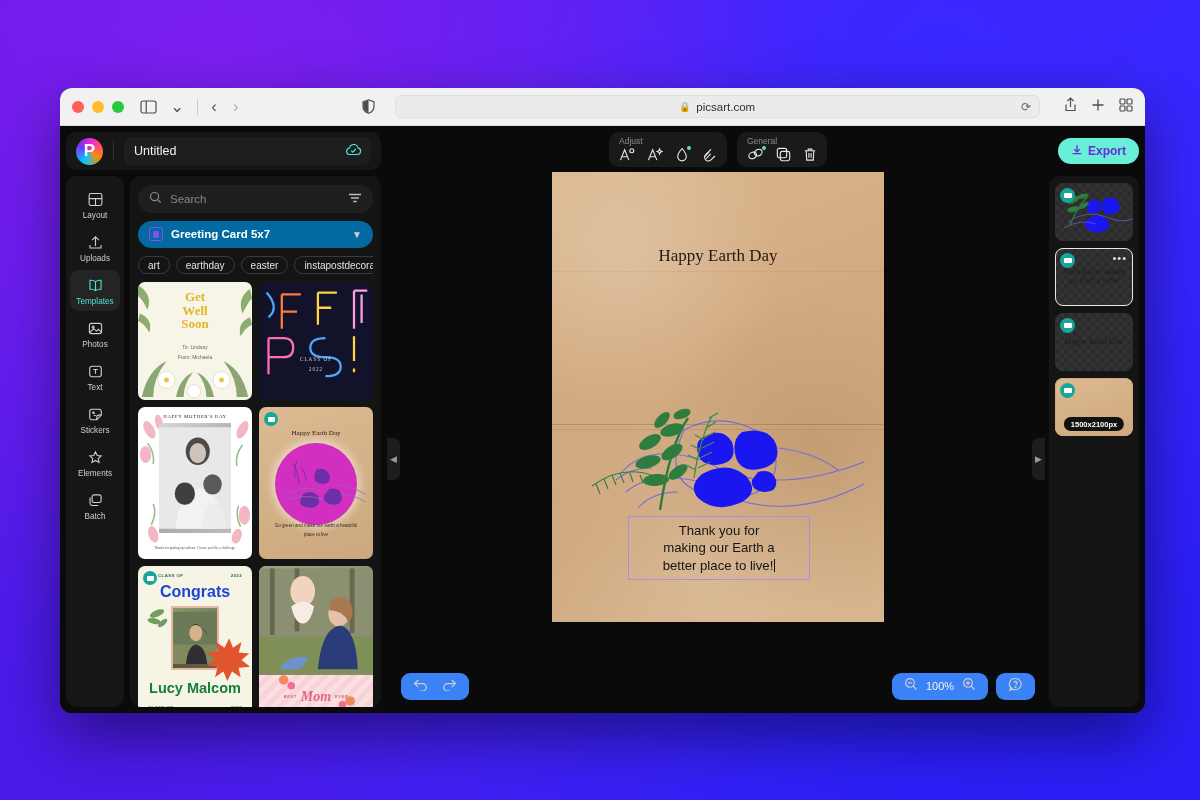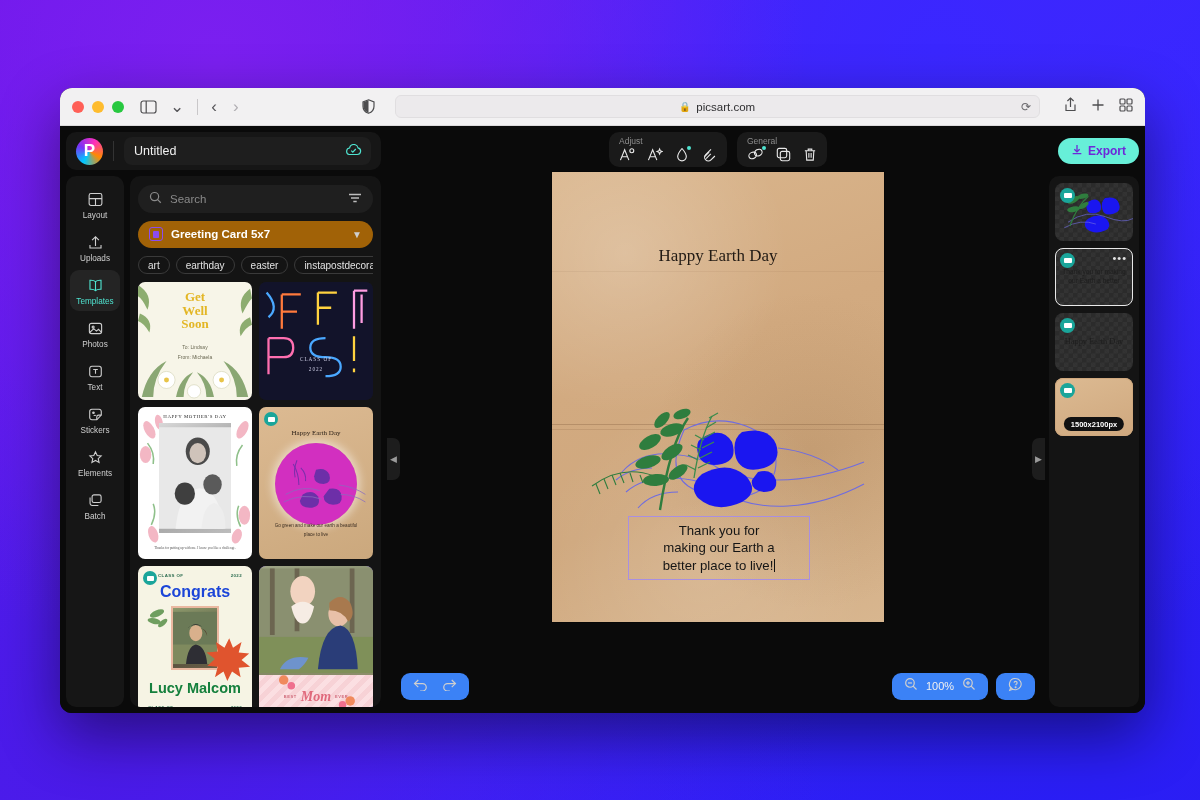--- a/index.html
+++ b/index.html
@@ -92,21 +92,21 @@
     padding: 9px 8px 0; display: flex; flex-direction: column; gap: 8px; min-width: 0;
     position: relative; overflow: hidden;
   }
   .search {
     height: 29px; background: #1f1f1f; border-radius: 15px;
     display: flex; align-items: center; gap: 8px; padding: 0 11px;
     color: #8a8a8a; font-size: 11.5px;
   }
   .search .filter { margin-left: auto; color: #bdbdbd; }
   .sizesel {
-    height: 28px; background: #a16207; border-radius: 14px;
+    height: 28px; background: #0369a1; border-radius: 14px;
     display: flex; align-items: center; gap: 8px; padding: 0 11px;
     color: #fff; font-size: 11.5px; font-weight: 700;
   }
   .sizesel .chev { margin-left: auto; color: #cfcfcf; font-size: 10px; }
   .size-ico {
     width: 14px; height: 14px; border: 1.4px solid #8b4cf0; border-radius: 3px;
     display: flex; align-items: center; justify-content: center;
   }
   .size-ico i { width: 6px; height: 7px; background: #8b4cf0; display: block; border-radius: 1px; }
   .tags { display: flex; gap: 6px; overflow: hidden; }

